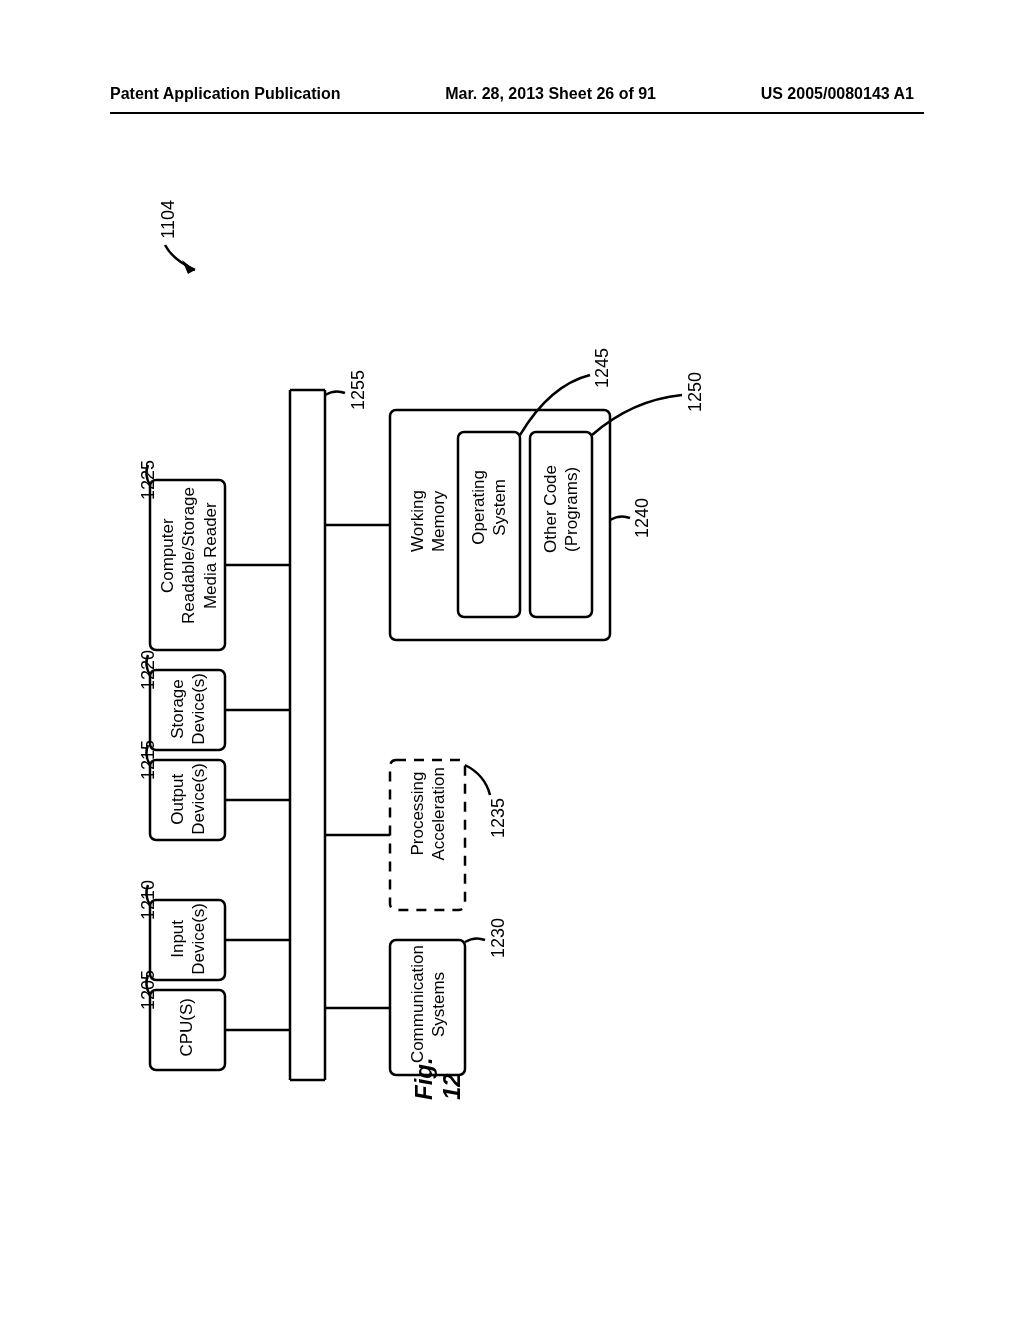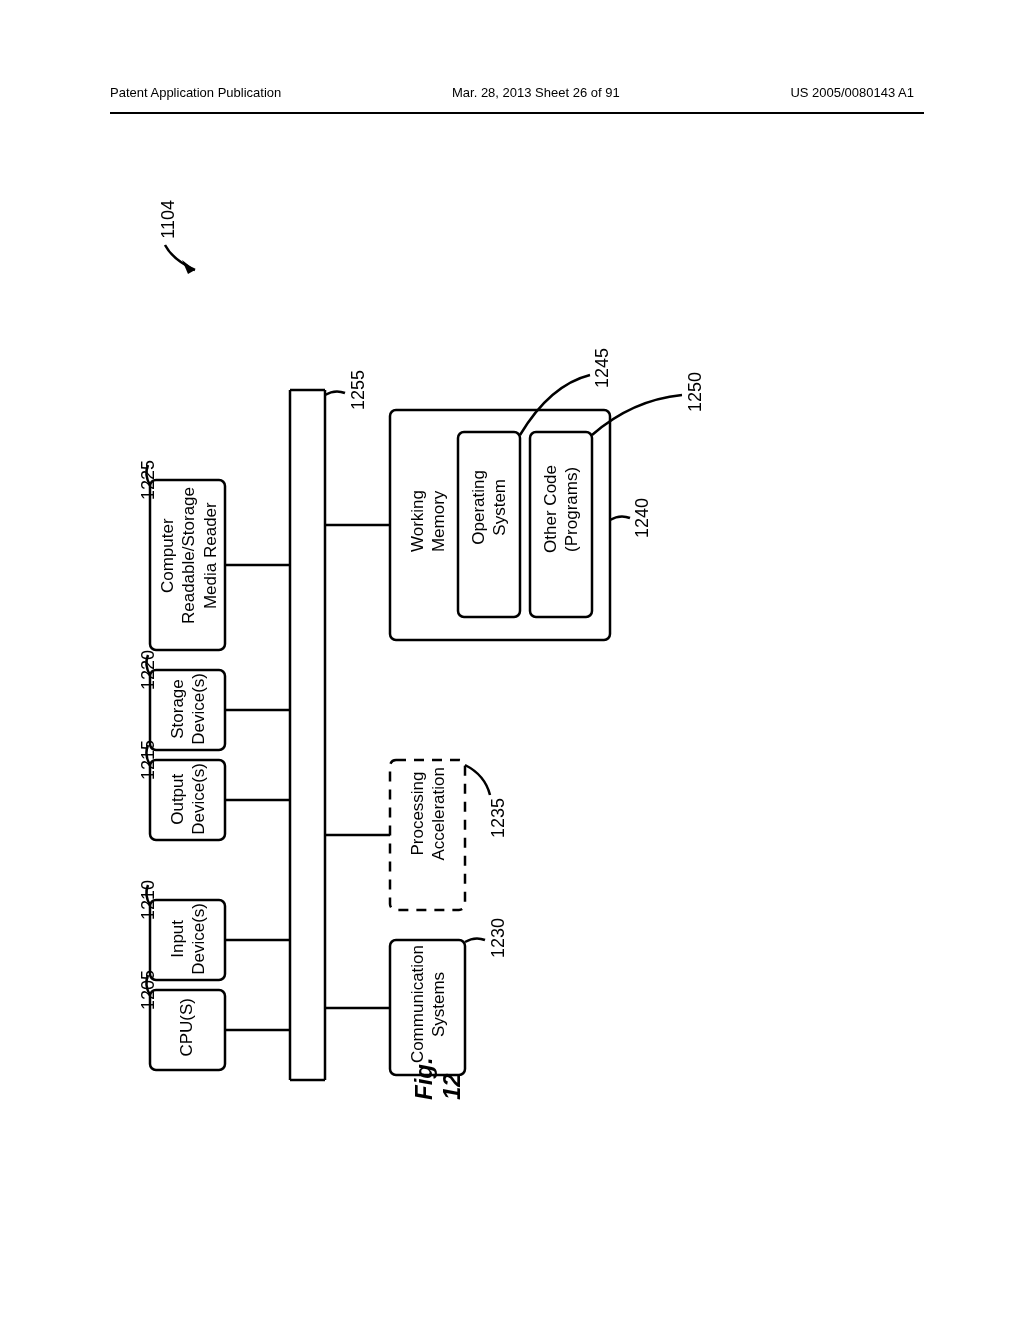--- a/index.html
+++ b/index.html
@@ -12,22 +12,22 @@
     color: #000;
   }
   .page-header {
     position: absolute;
     top: 85px;
     left: 0;
     width: 100%;
     padding: 0 110px 0 110px;
     display: flex;
     justify-content: space-between;
-    font-size: 13px;
-    font-weight: normal;
+    font-size: 16px;
+    font-weight: bold;
   }
   .page-header .center { }
   .hr-line {
     position: absolute;
     top: 112px;
     left: 110px;
     right: 100px;
     height: 2px;
     background: #000;
   }

